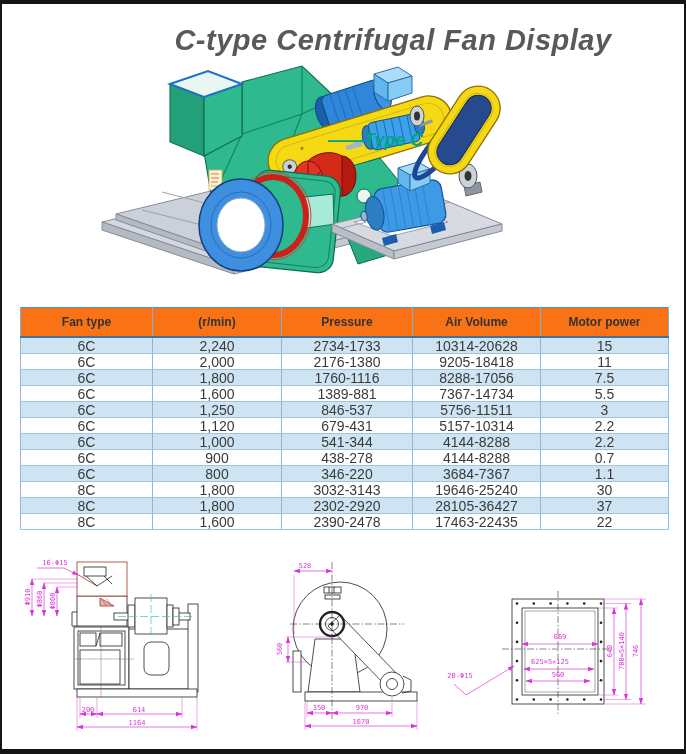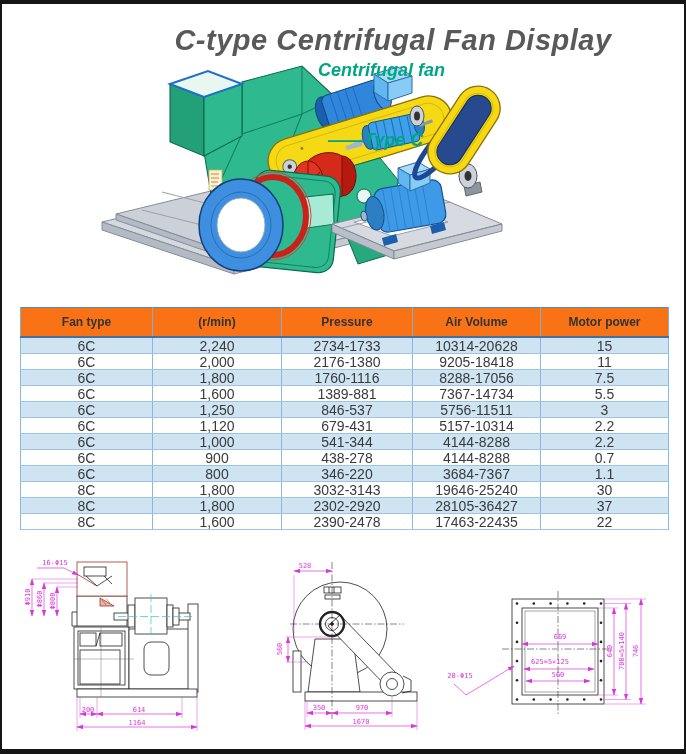--- a/index.html
+++ b/index.html
@@ -173,21 +173,20 @@
         <path d="M462,134 L478,130 L480,140 L464,144 Z" fill="#8e959f" stroke="#666"></path>
         <ellipse cx="466" cy="124" rx="9" ry="12" fill="#cdd2d9" stroke="#445566"></ellipse>
         <ellipse cx="466" cy="124" rx="3.5" ry="5" fill="#333"></ellipse>
       </g>
       <g transform="translate(462,78) rotate(33)">
         <rect x="-22" y="-48" width="44" height="96" rx="22" fill="#f6d915" stroke="#8f7000" stroke-width="1.3"></rect>
         <rect x="-15" y="-41" width="30" height="82" rx="15" fill="none" stroke="#d8b80a"></rect>
         <rect x="-13" y="-39" width="26" height="78" rx="13" fill="#27498e" stroke="#122c60"></rect>
       </g>
     </svg>
-    <span class="caption1">Centrifugal fan</span>
     <span class="caption2">——Type C</span>
   </div>
 
   <table class="spec">
     <colgroup>
         <col style="width:132px">
         <col style="width:129px">
         <col style="width:131px">
         <col style="width:128px">
         <col style="width:128px">

